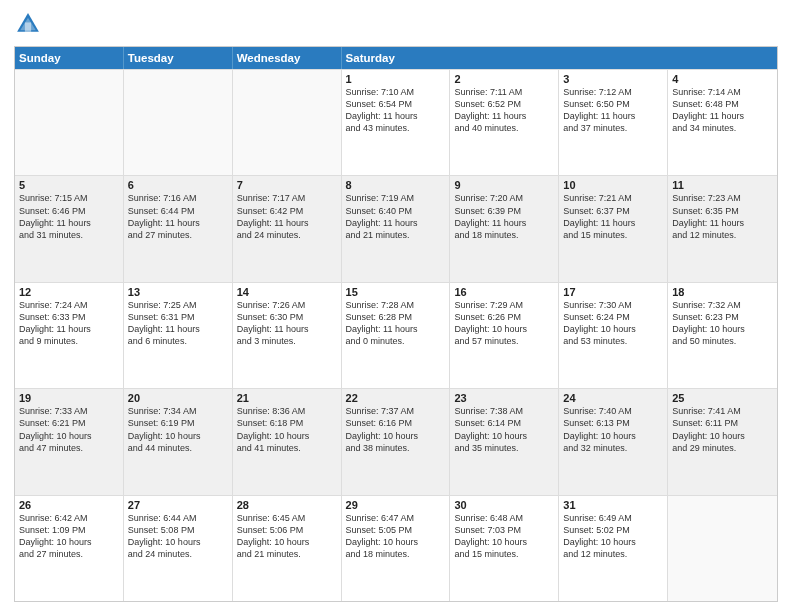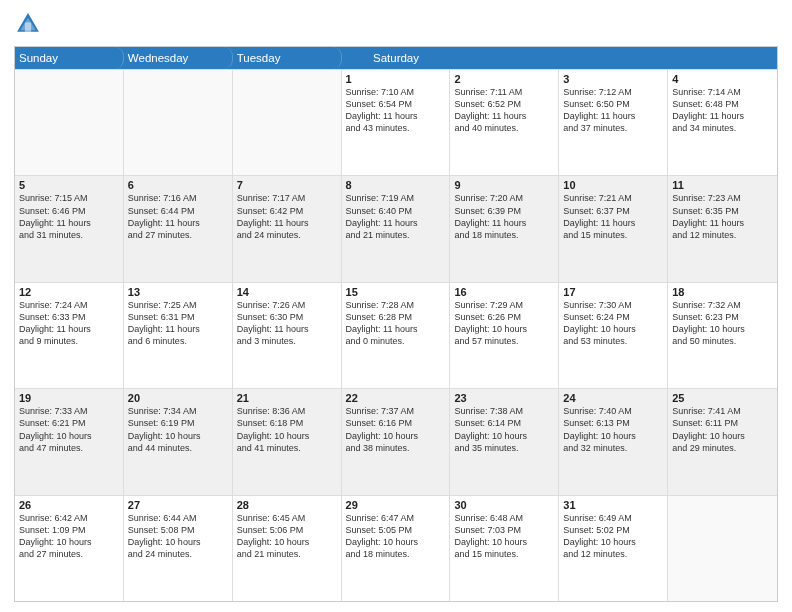--- a/index.html
+++ b/index.html
@@ -68,27 +68,26 @@
       border: 1px solid #ccc;
     }
     .cal-header {
       display: grid;
       grid-template-columns: repeat(7, 1fr);
       background: #2a7bbf;
     }
     .cal-header-cell {
       color: #fff;
       font-size: 11.5px;
-      font-weight: normal;
+      font-weight: bold;
       padding: 5px 4px;
       text-align: left;
       border-right: 1px solid #5599cc;
-      border-radius: 9px;
-    }
-    .cal-header-cell:last-child { border-right: none; text-align: center; }
+    }
+    .cal-header-cell:last-child { border-right: none; }
     .cal-body {
       flex: 1;
       display: flex;
       flex-direction: column;
     }
     .cal-row {
       display: grid;
       grid-template-columns: repeat(7, 1fr);
       flex: 1;
       border-top: 1px solid #ddd;
@@ -134,22 +133,22 @@
     </div>
     <div class="title-block">
       <div class="month-title"></div>
       <div class="location"></div>
     </div>
   </div>
 
   <div class="calendar">
     <div class="cal-header">
     <div class="cal-header-cell">Sunday</div>
+        <div class="cal-header-cell">Tuesday</div>
         <div class="cal-header-cell">Wednesday</div>
-        <div class="cal-header-cell">Tuesday</div>
         <div class="cal-header-cell">Saturday</div>
       </div>
     <div class="cal-body">
     <div class="cal-row">
           <div class="cal-cell empty"></div>
           <div class="cal-cell empty"></div>
           <div class="cal-cell empty"></div>
           <div class="cal-cell">
             <div class="day-num">1</div>
             <div class="cell-line">Sunrise: 7:10 AM</div>

